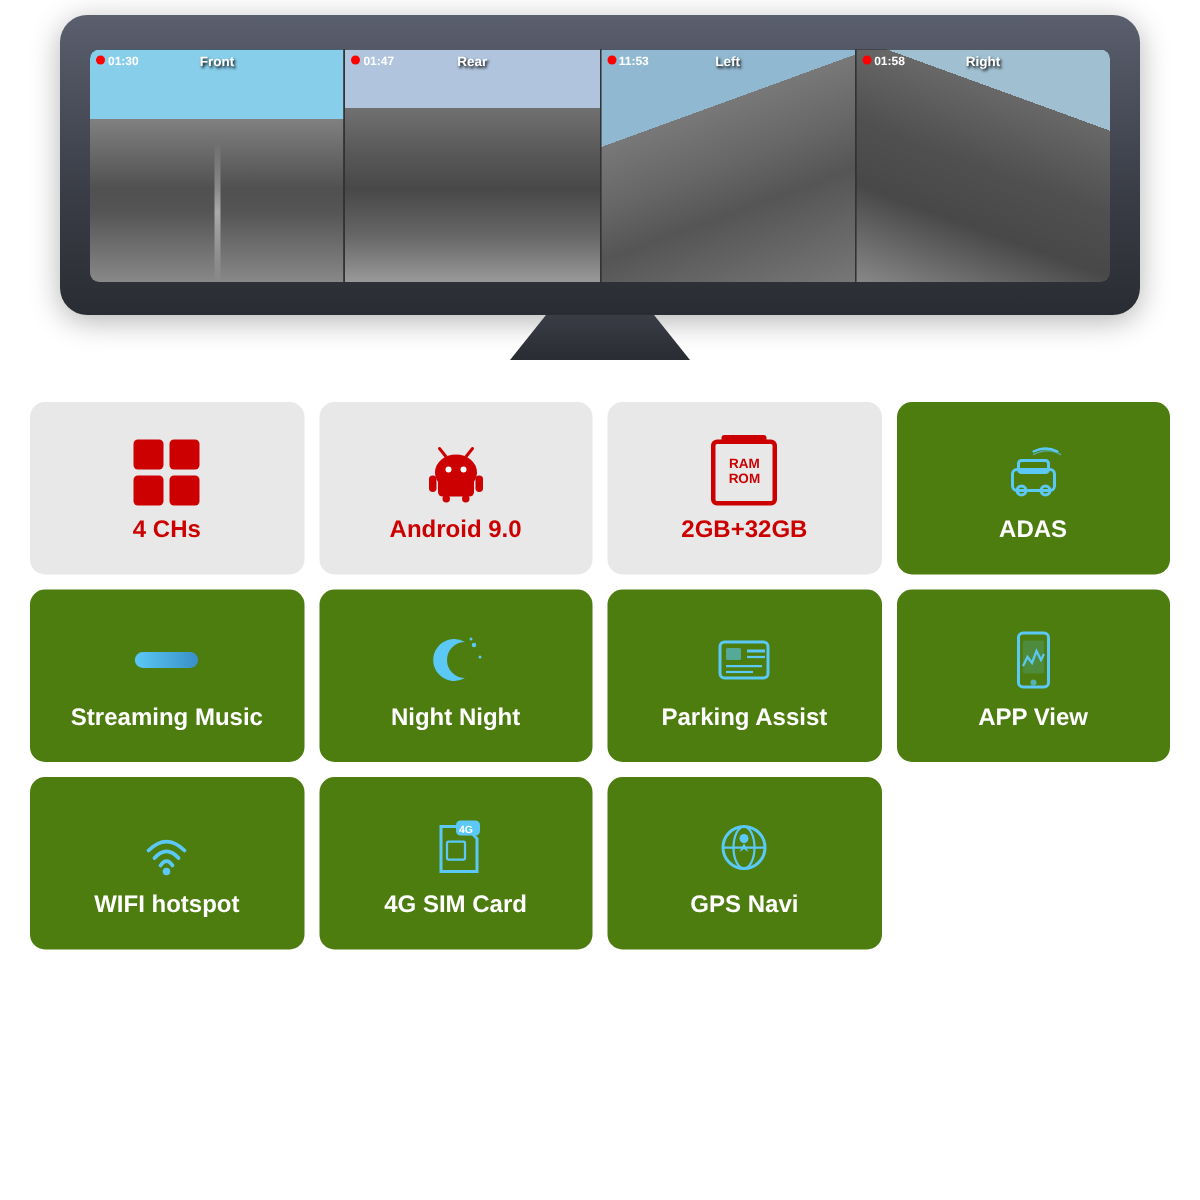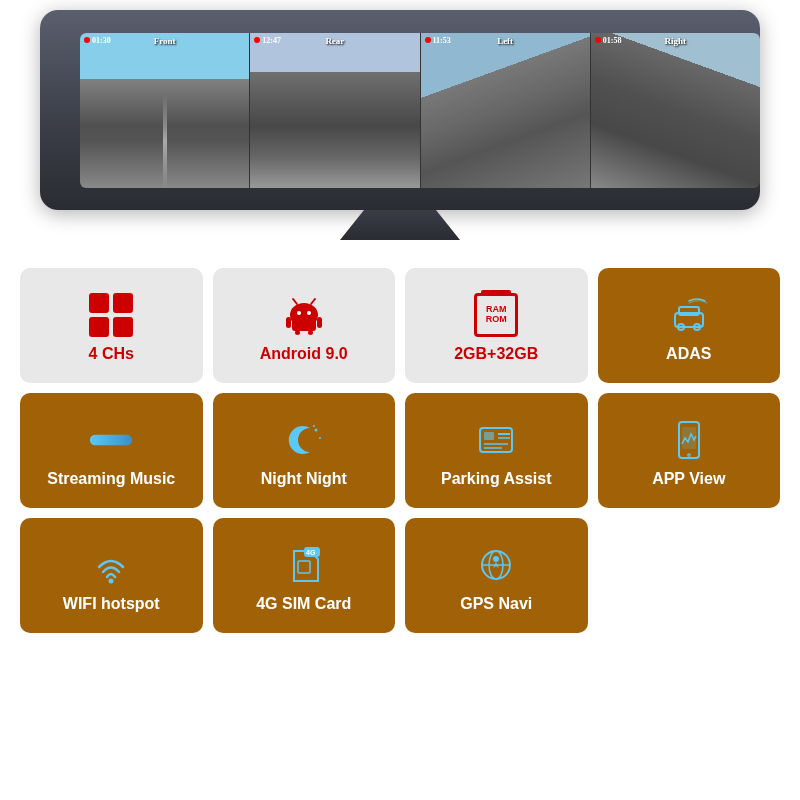--- a/index.html
+++ b/index.html
@@ -24,23 +24,22 @@
     }
 
     .dashboard {
       background: linear-gradient(180deg, #5a5f6e 0%, #3a3d46 60%, #2a2c33 100%);
       border-radius: 18px;
       width: 720px;
       height: 200px;
       position: relative;
       display: flex;
       align-items: center;
-      justify-content: flex-end;
+      justify-content: center;
       box-shadow: 0 4px 20px rgba(0,0,0,0.3);
-      font-family: Liberation Serif, serif;
     }
 
     .dashboard-stand {
       position: absolute;
       bottom: -30px;
       left: 50%;
       transform: translateX(-50%);
       width: 120px;
       height: 30px;
       background: linear-gradient(180deg, #3a3d46, #2a2c33);
@@ -142,21 +141,21 @@
       justify-content: center;
       padding: 14px 8px 10px;
       gap: 8px;
       min-height: 115px;
     }
 
     .feature-card.light {
       background: #e8e8e8;
     }
     .feature-card.dark {
-      background: #a16207;
+      background: #4d7c0f;
     }
 
     .feature-label {
       font-size: 16px;
       font-weight: 600;
       text-align: center;
     }
 
     .feature-card.light .feature-label { color: #cc0000; }
     .feature-card.dark .feature-label { color: #ffffff; }
@@ -221,21 +220,21 @@
         <div class="cam-rec">
           <div class="rec-dot"></div>
           <span class="rec-time">01:30</span>
         </div>
         <span class="cam-label">Front</span>
       </div>
 
       <div class="cam-view cam-rear">
         <div class="cam-rec">
           <div class="rec-dot"></div>
-          <span class="rec-time">12:47</span>
+          <span class="rec-time">01:47</span>
         </div>
         <span class="cam-label">Rear</span>
       </div>
 
       <div class="cam-view cam-left">
         <div class="cam-rec">
           <div class="rec-dot"></div>
           <span class="rec-time">11:53</span>
         </div>
         <span class="cam-label">Left</span>

